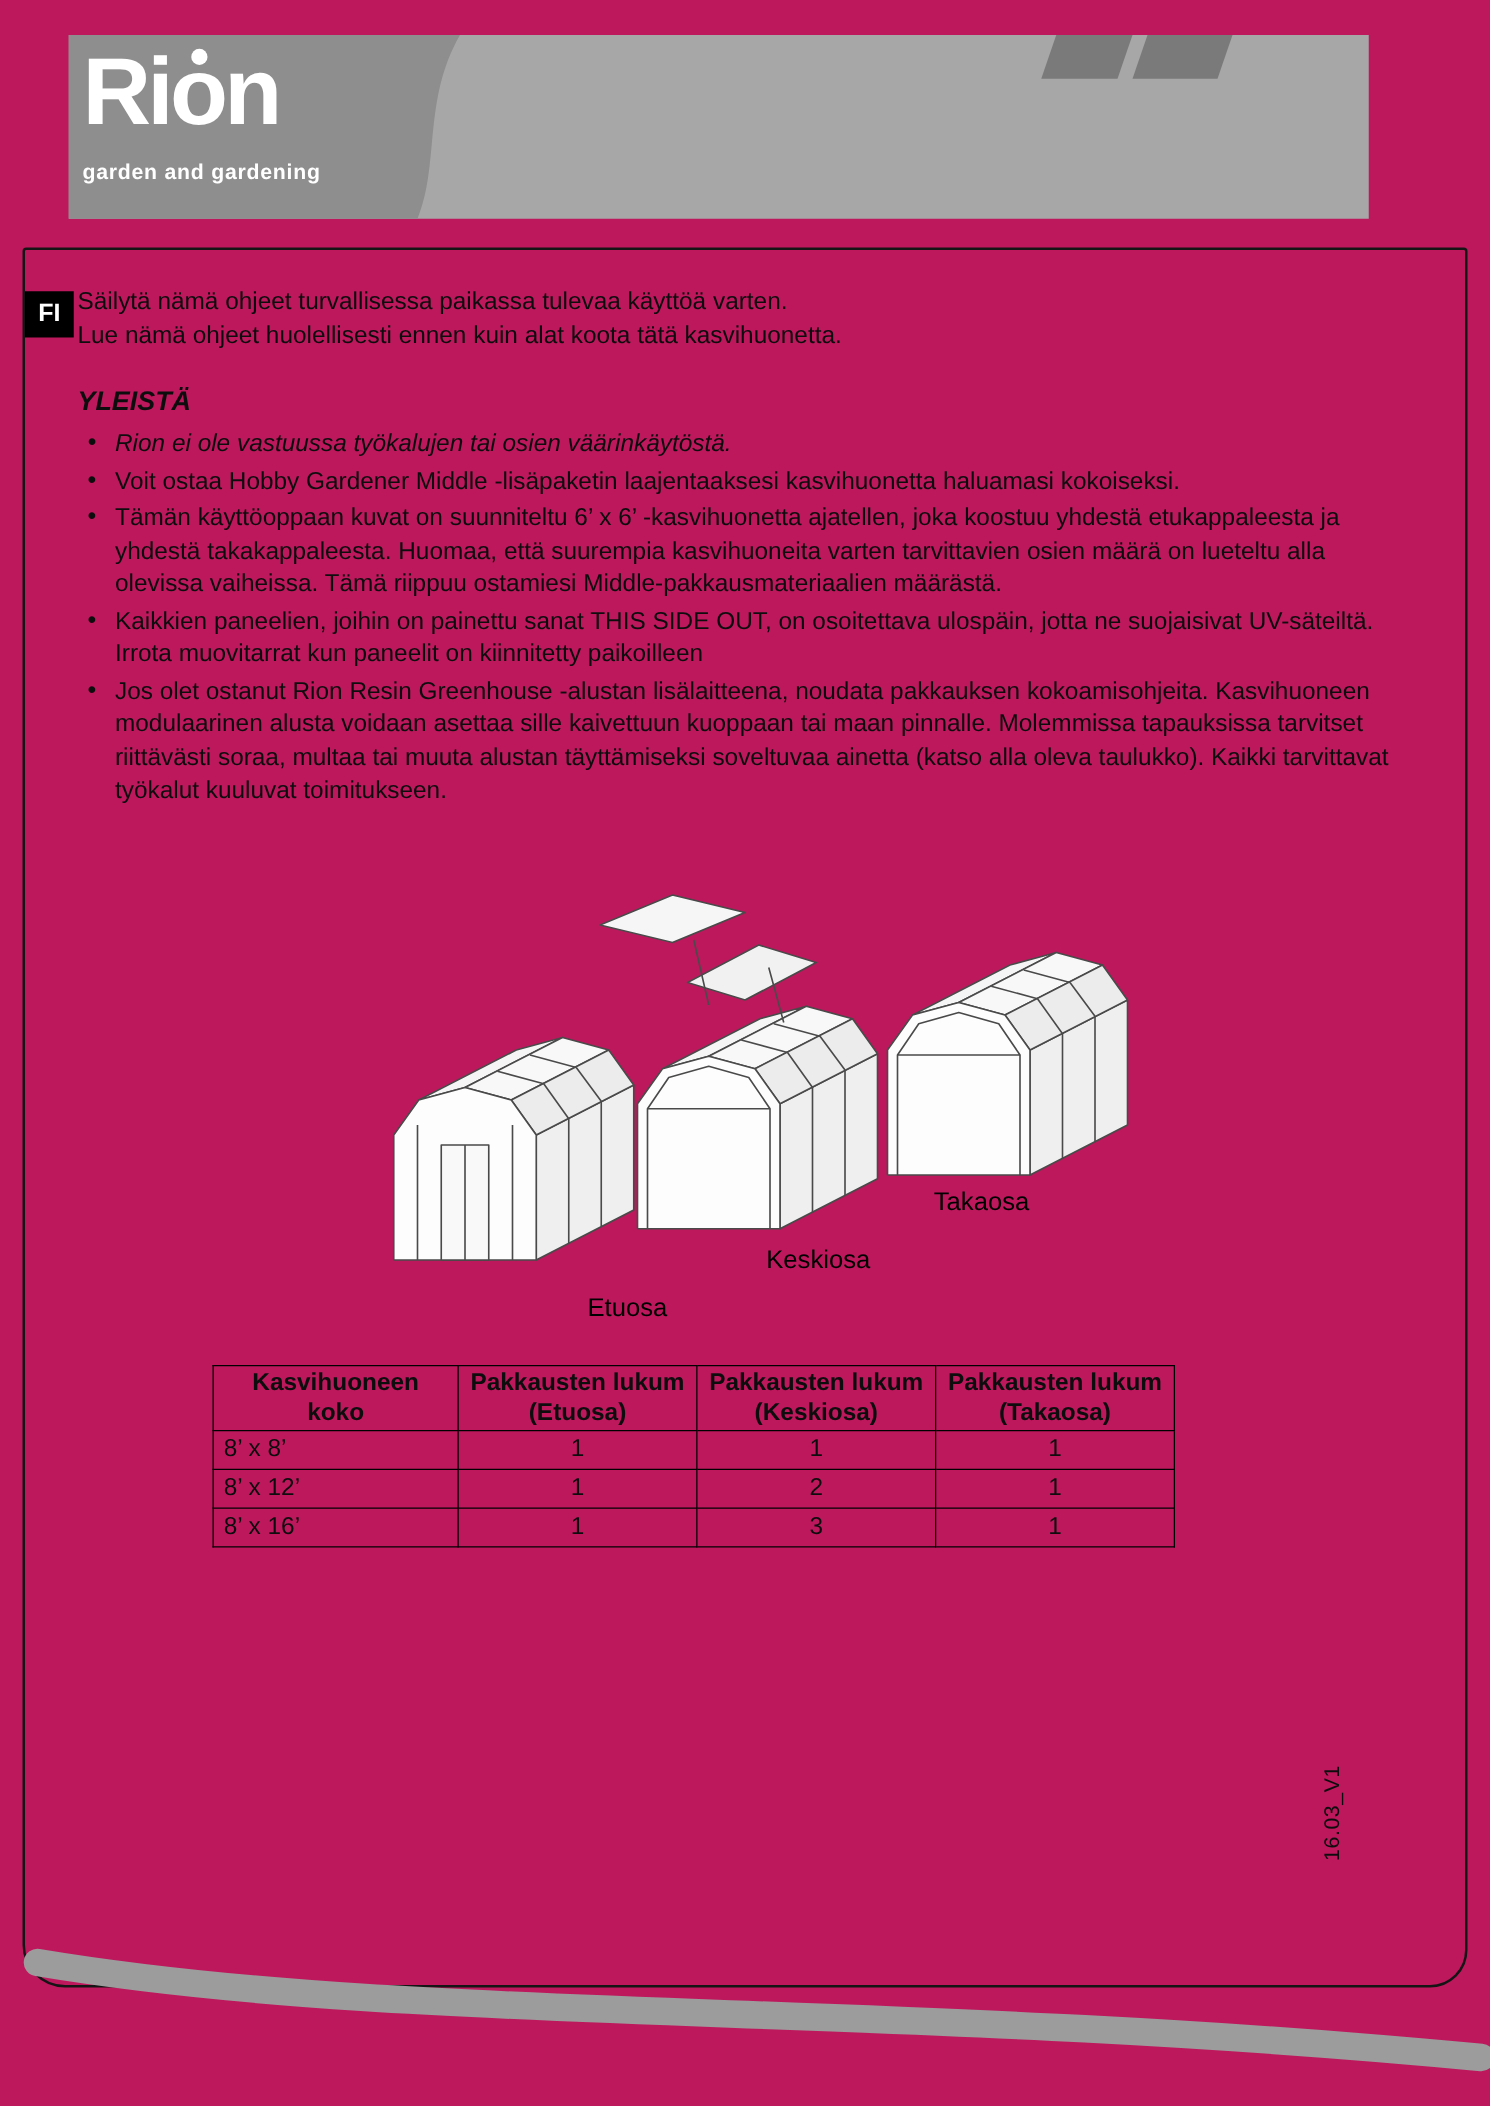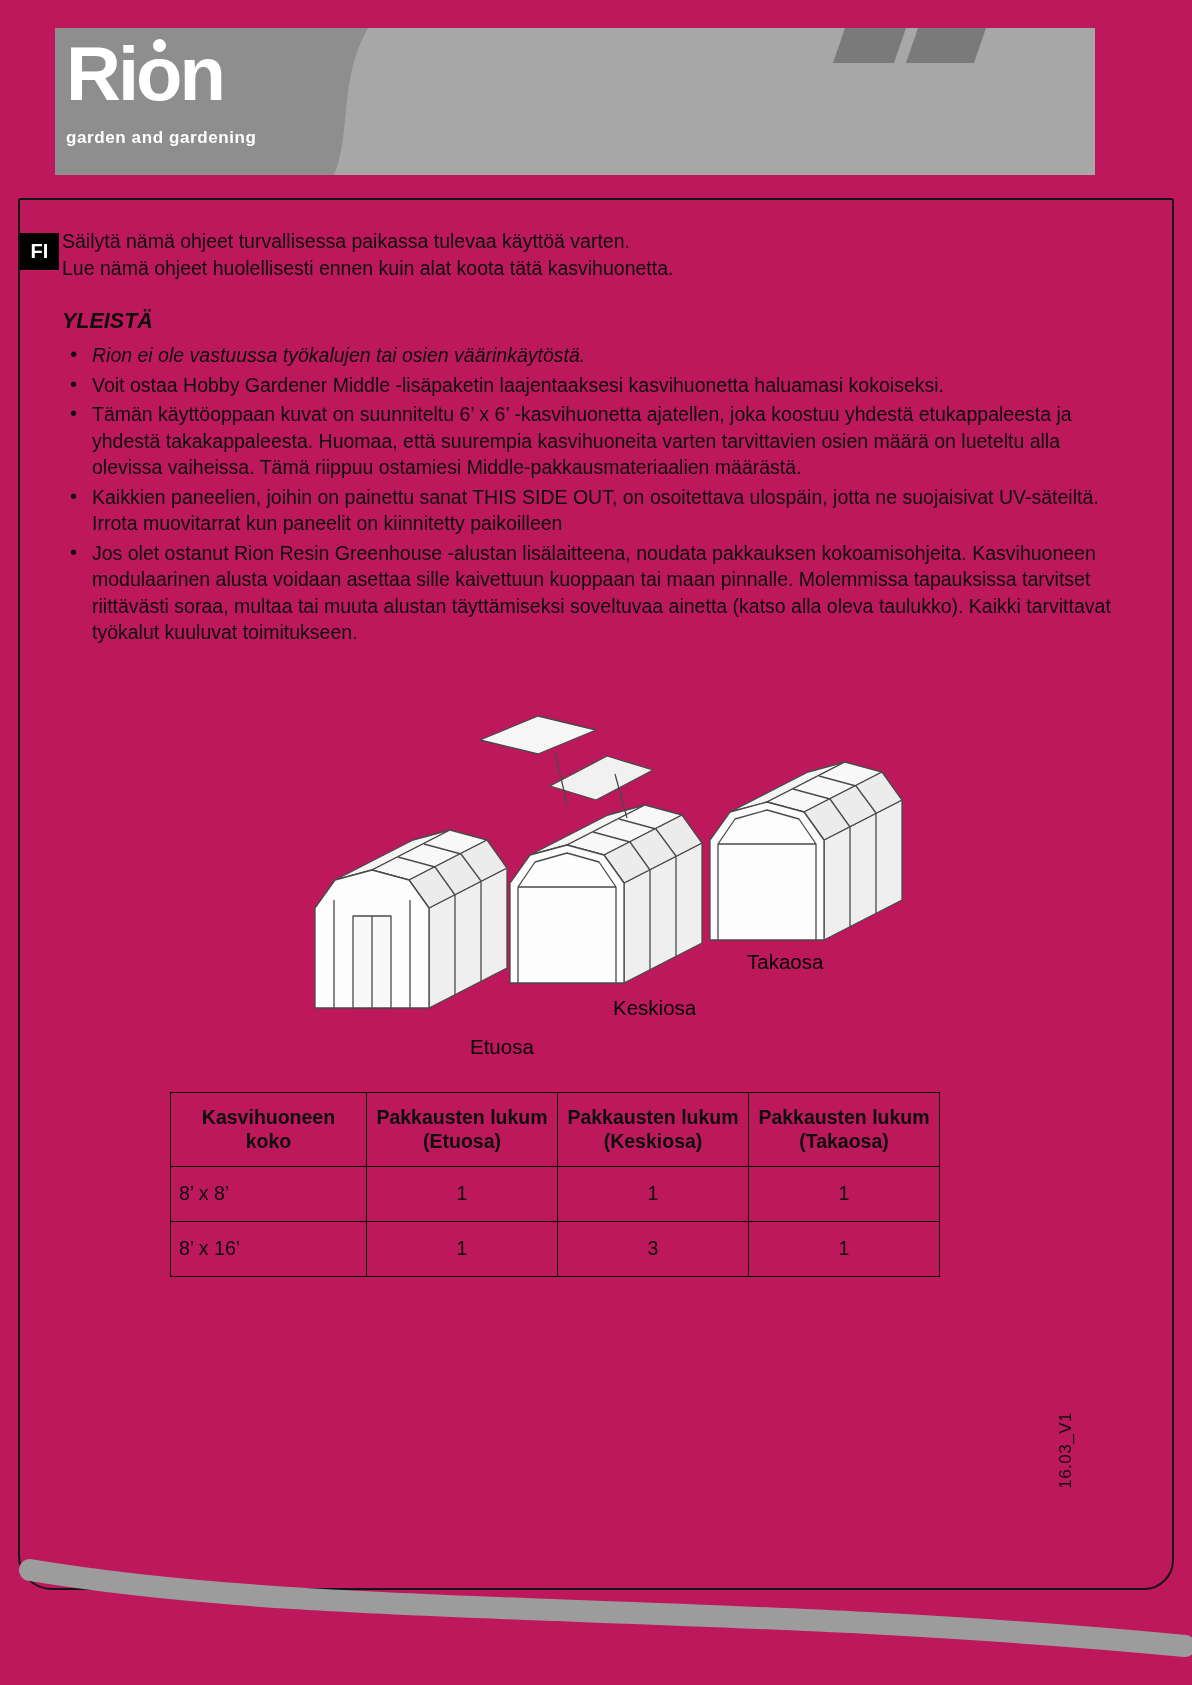--- a/index.html
+++ b/index.html
@@ -33,22 +33,22 @@
   .diagram{position:absolute;left:255px;top:678px;width:730px;height:400px;}
   .dlabel{position:absolute;font-size:20.5px;color:#000;}
   .dlabel.front{left:215px;top:357px;}
   .dlabel.middle{left:358px;top:318px;}
   .dlabel.back{left:492px;top:272px;}
 
   
   .pack-table{position:absolute;left:170px;top:1092px;border-collapse:collapse;
         font-size:19.5px;table-layout:fixed;}
   .pack-table th,.pack-table td{border:1.6px solid #000;}
-  .pack-table th{font-weight:bold;white-space:pre-line;text-align:center;padding:12px 8px;line-height:1.25;}
-  .pack-table td{padding:14px 8px;height:26px;}
+  .pack-table th{font-weight:bold;white-space:pre-line;text-align:center;padding:1px 8px;line-height:1.25;}
+  .pack-table td{padding:2px 8px;height:26px;}
   .pack-table td.num{text-align:center;}
   .col-size{width:196px;} .col-n{width:191px;}
 
   
   .version{position:absolute;left:1056px;top:1412px;font-size:17px;letter-spacing:.5px;
         writing-mode:vertical-rl;transform:rotate(180deg);}
   .swoosh-svg{position:absolute;left:0;top:1548px;}
 </style>
 </head>
 <body>
@@ -154,20 +154,26 @@
       </tr>
     </thead>
     <tbody>
       <tr>
         <td>8’ x 8’</td>
         <td class="num">1</td>
         <td class="num">1</td>
         <td class="num">1</td>
       </tr>
       <tr>
+        <td>8’ x 12’</td>
+        <td class="num">1</td>
+        <td class="num">2</td>
+        <td class="num">1</td>
+      </tr>
+      <tr>
         <td>8’ x 16’</td>
         <td class="num">1</td>
         <td class="num">3</td>
         <td class="num">1</td>
       </tr>
     </tbody>
   </table>
 
   <div class="version">16.03_V1</div>
 

